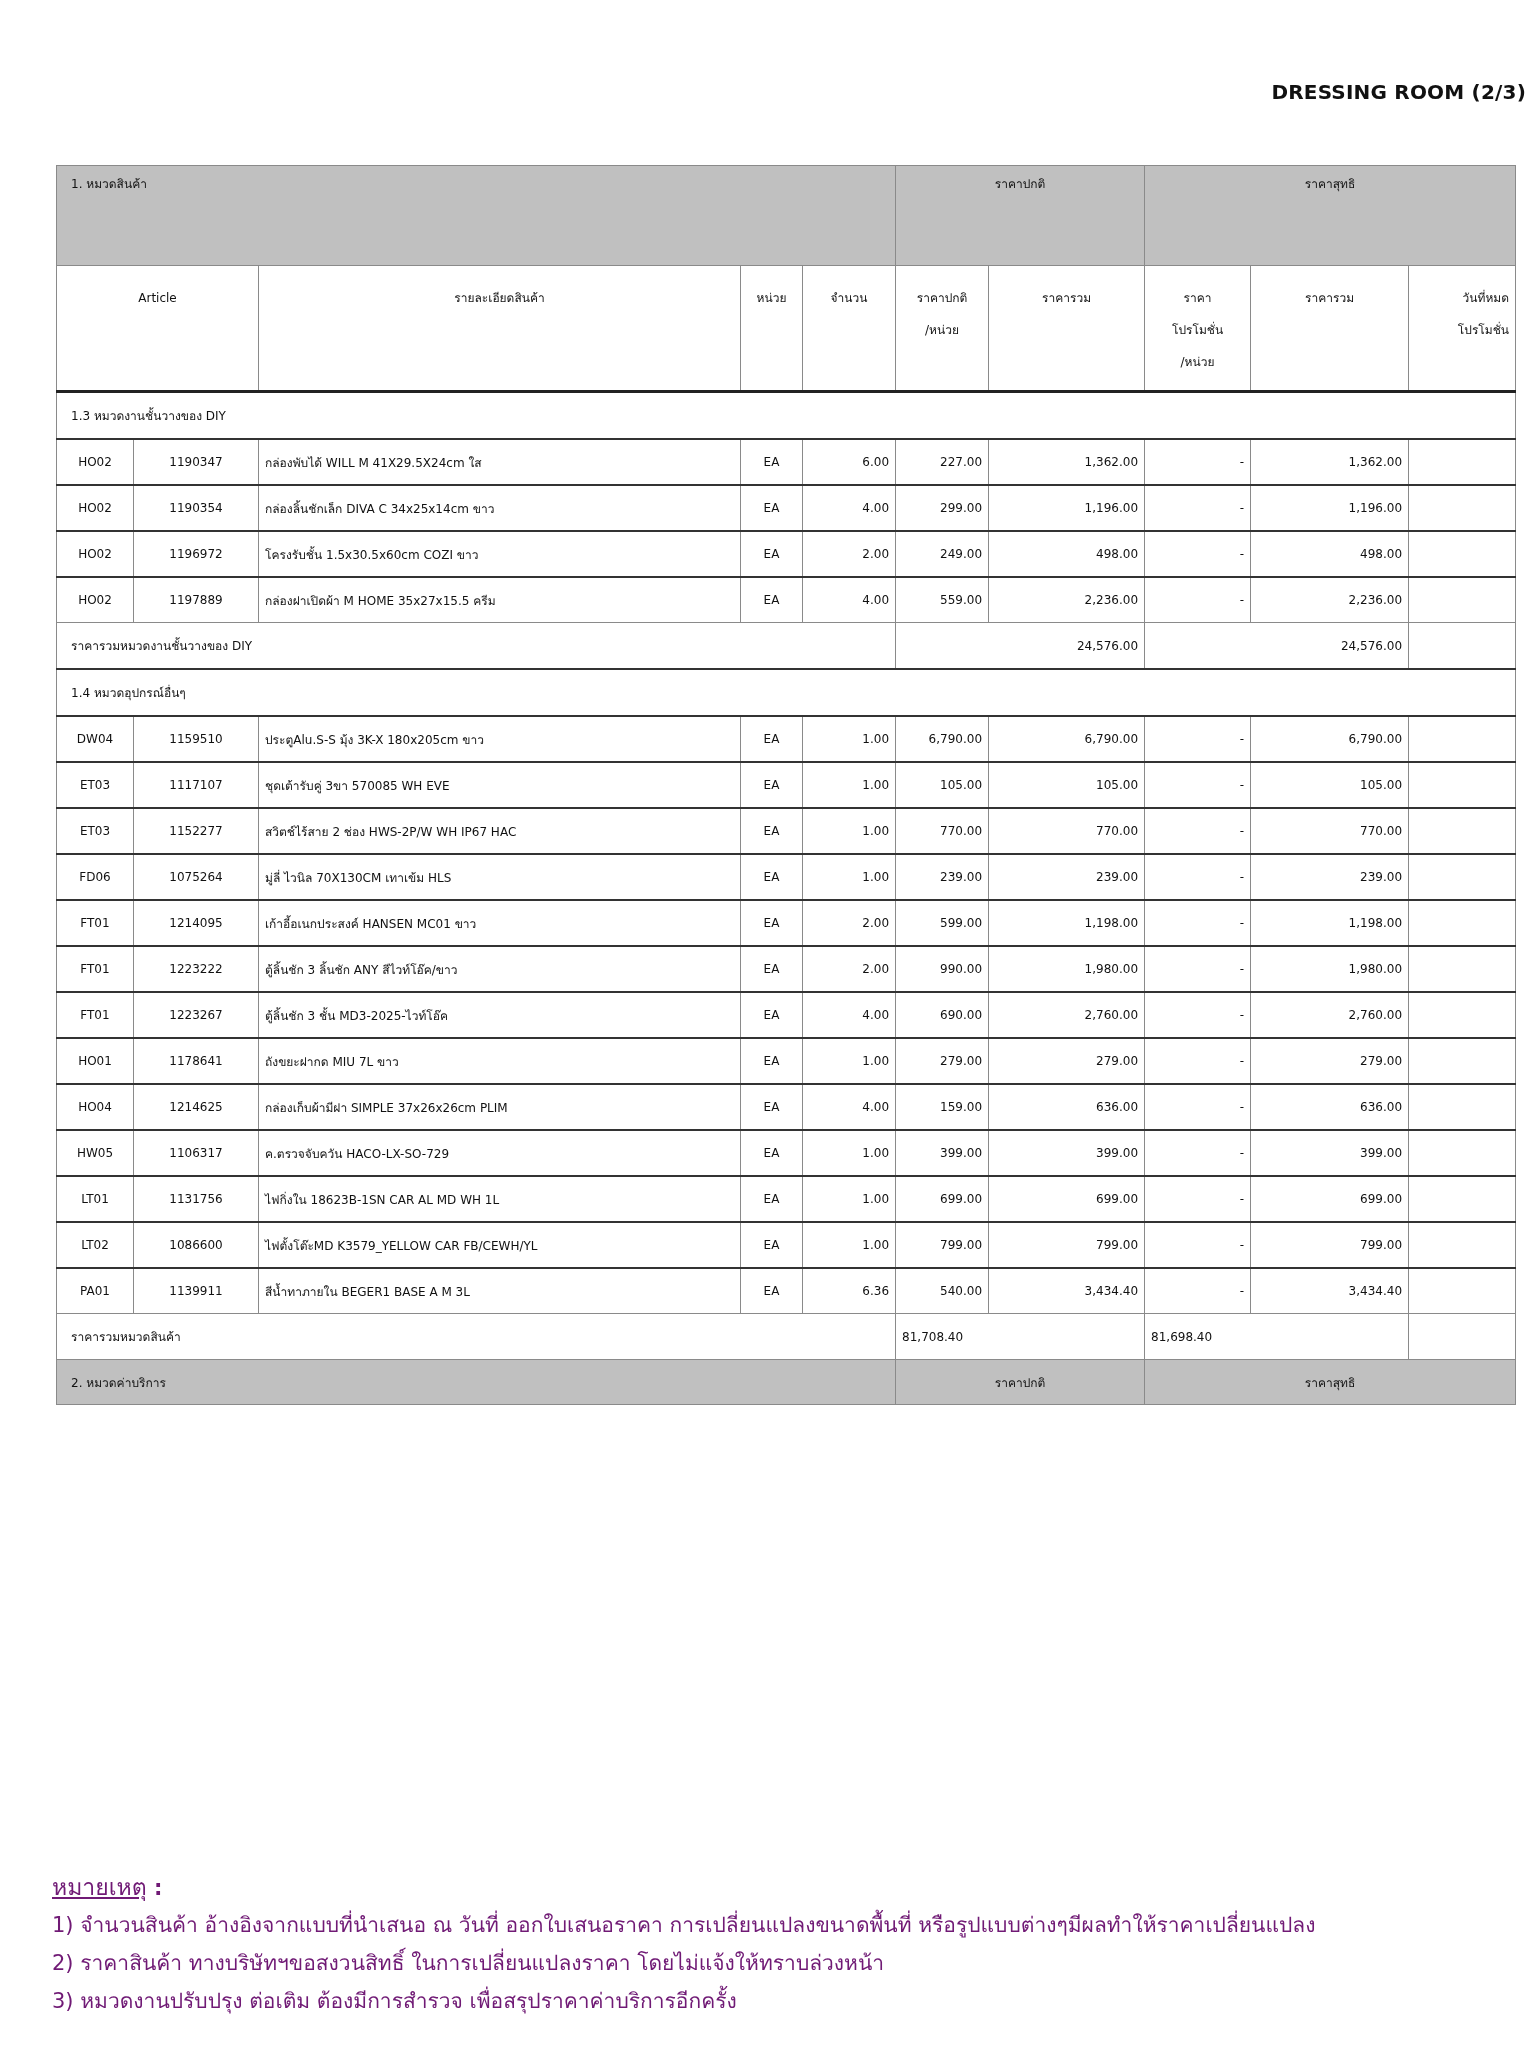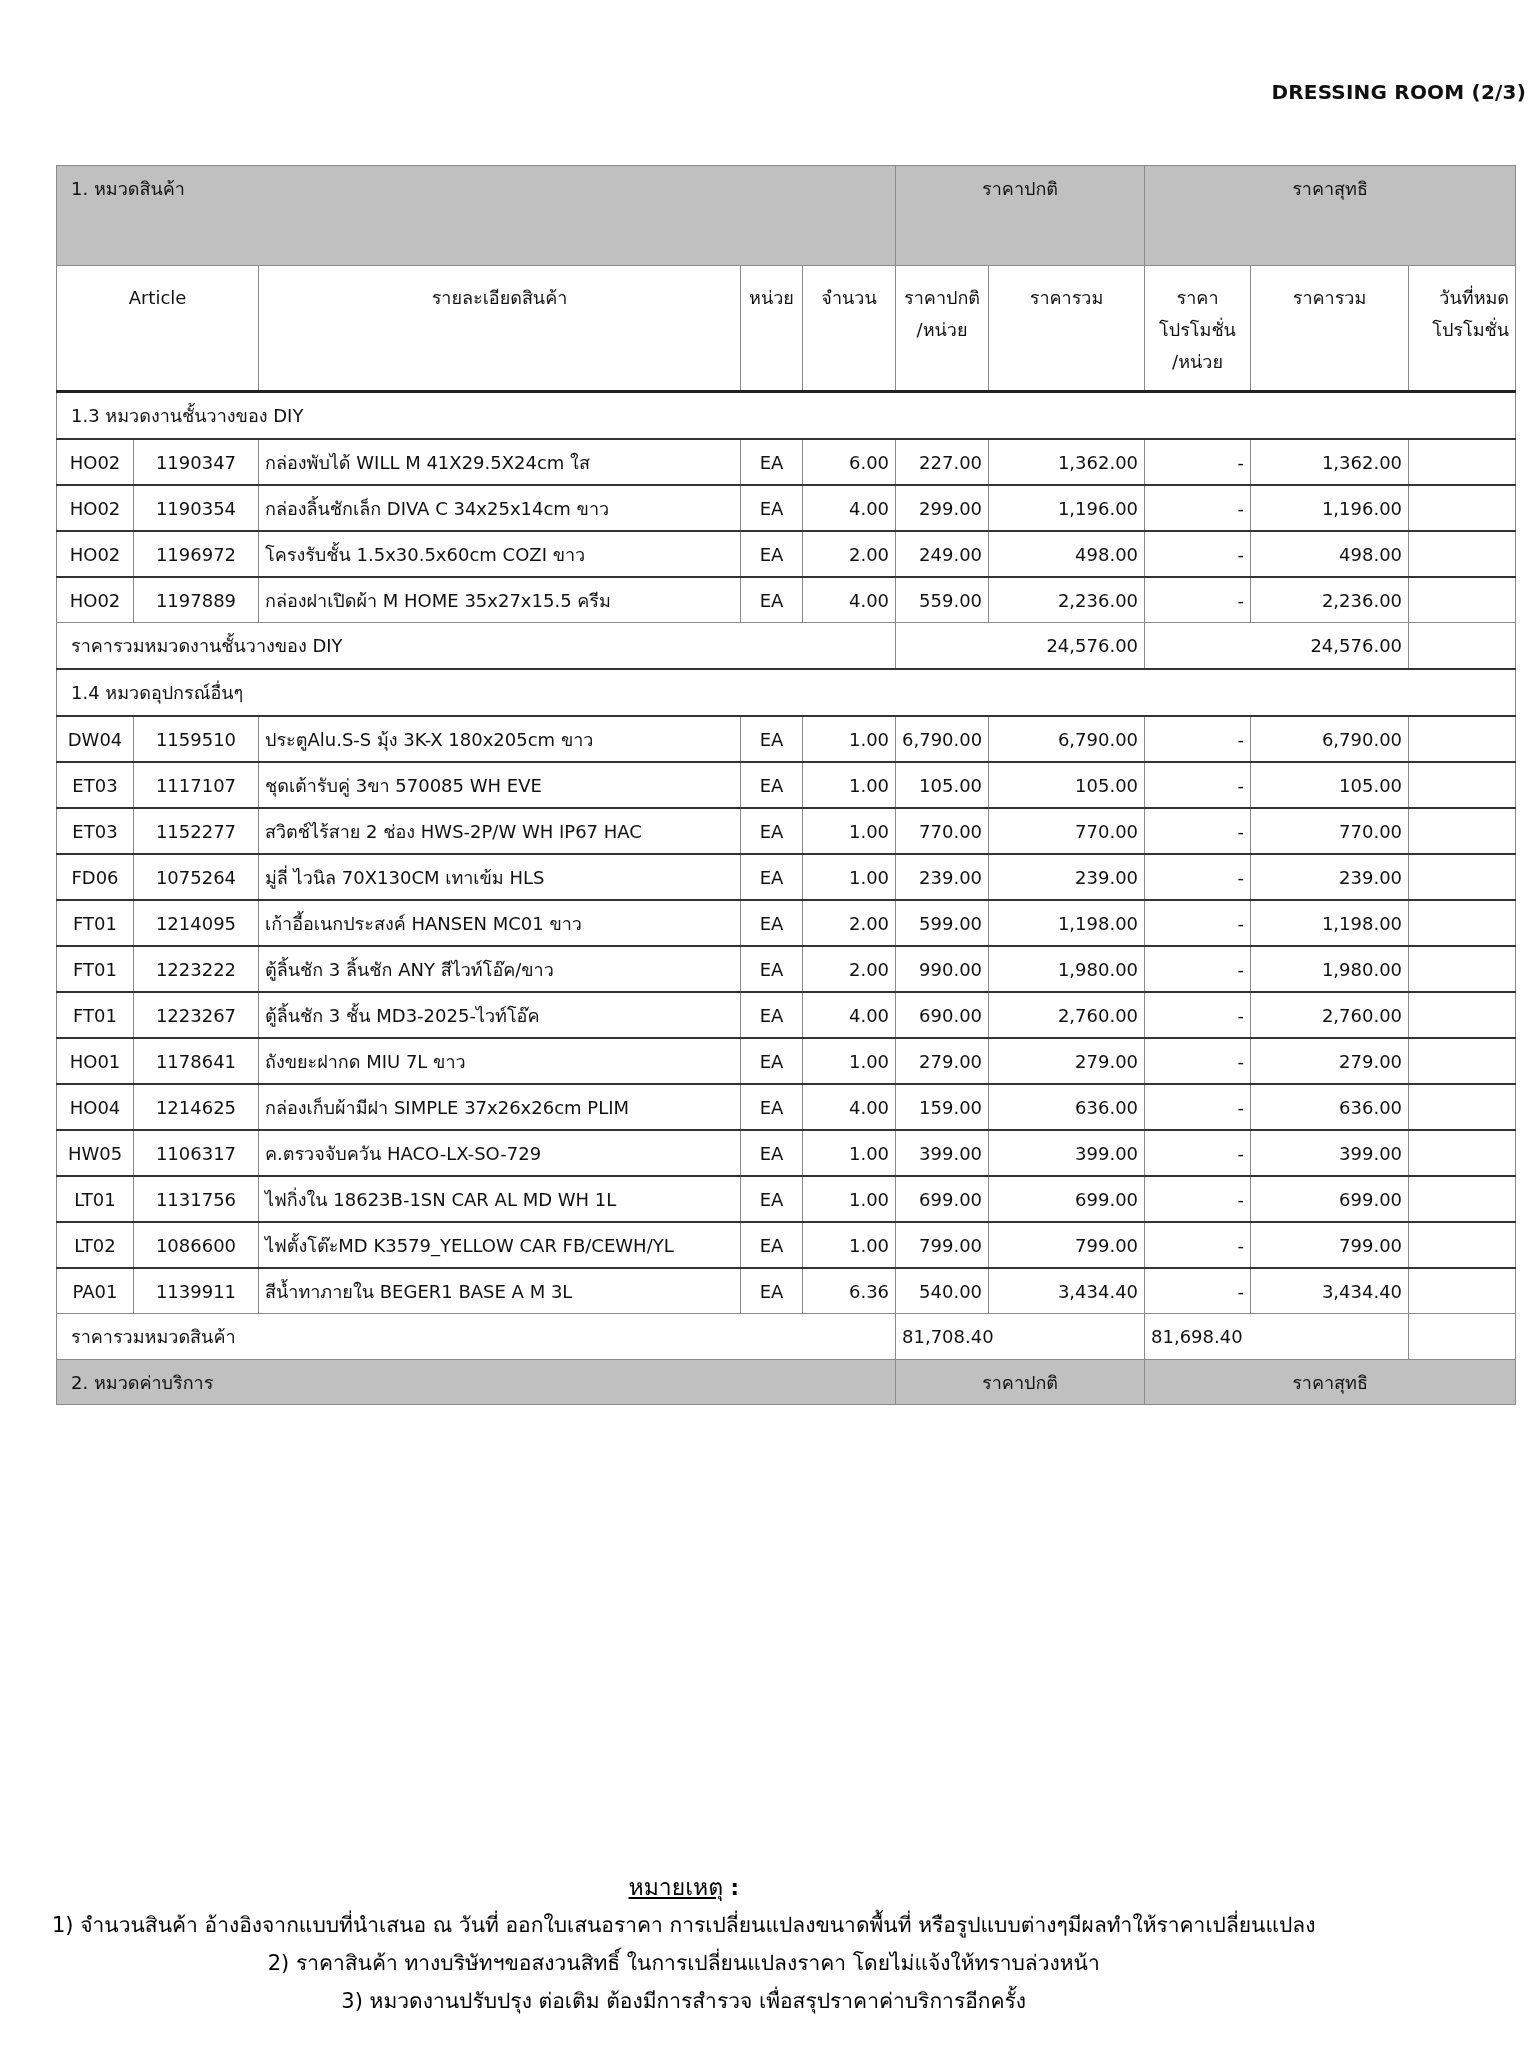--- a/index.html
+++ b/index.html
@@ -1,36 +1,36 @@
 <!DOCTYPE html>
 <html><head>
 <meta charset="utf-8">
 <style>
   html, body { margin:0; padding:0; background:#ffffff; }
   body { width:1536px; height:2048px; position:relative; font-family:"DejaVu Sans", "Liberation Sans", sans-serif; color:#111; }
   .title { position:absolute; right:10px; top:80px; font-family:"DejaVu Sans", sans-serif; font-weight:bold; font-size:20px; letter-spacing:0.2px; }
-  table.q { position:absolute; left:56px; top:165px; width:1459px; border-collapse:collapse; table-layout:fixed; font-size:18px;border-radius:17px; }
+  table.q { position:absolute; left:56px; top:165px; width:1459px; border-collapse:collapse; table-layout:fixed; font-size:12px;border-radius:17px; }
   table.q td { border:1px solid #8a8a8a; padding:0 6px; vertical-align:middle; white-space:nowrap; overflow:hidden; }
   .hdr-gray td, tr.hdr-gray td { background:#c0c0c0; }
   tr.h1 td { height:91px; vertical-align:top; padding-top:8px; }
   tr.h2 td { height:108px; vertical-align:top; padding-top:16px; text-align:center; line-height:32px; }
   tr.h2 td { border-bottom:3px solid #222; }
   tr.sec td { height:45px; padding-left:14px; }
   tr.row td { height:44px; border-top:2px solid #333; }
   tr.row td.c { text-align:center; }
   tr.row td.r { text-align:right; }
   tr.sub td { height:45px; }
   tr.sub td.r { text-align:right; }
   tr.sub.thick td { border-bottom:2px solid #333; }
   tr.grand td { height:45px; }
   tr.grand td.r { text-align:left; }
   tr.svc td { background:#c0c0c0; height:44px;margin-top:12px; }
   .center { text-align:center; }
   .lab { padding-left:14px !important; }
-  .notes { position:absolute; left:52px; top:1868px; font-family:"DejaVu Sans", sans-serif; font-size:21px; color:#000000;text-align:center; }
+  .notes { position:absolute; left:52px; top:1868px; font-family:"DejaVu Sans", sans-serif; font-size:21px; color:#701a75; }
   .notes .head { text-decoration:underline; font-size:23px; }
   .notes .colon { font-weight:bold; text-decoration:none; }
   .notes div { height:38px; line-height:38px; }
 </style>
 </head>
 <body>
 
 <div class="title">DRESSING ROOM (2/3)</div>
 
 <table class="q">

